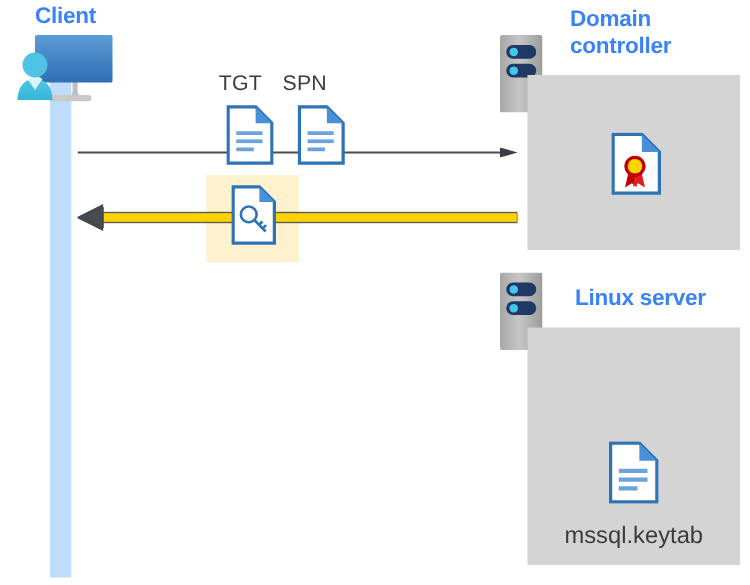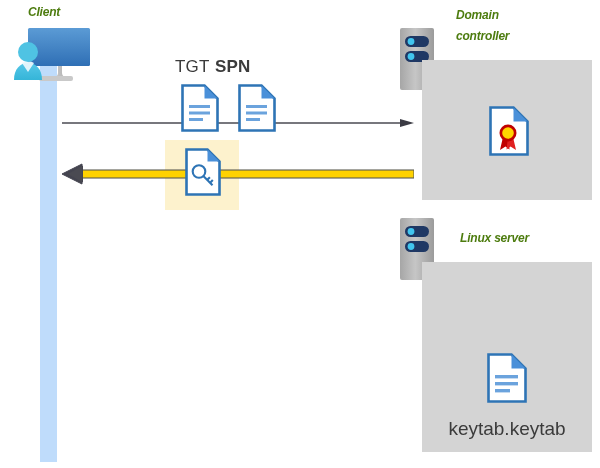--- a/index.html
+++ b/index.html
@@ -15,25 +15,24 @@
     width: 600px;
     height: 468px;
     background: #ffffff;
     overflow: hidden;
   }
   .abs { position: absolute; }
 
   
   .heading {
     font-weight: bold;
-    color: #4d7c0f;
-    font-size: 12px;
+    color: #3b82f6;
+    font-size: 18px;
     line-height: 21px;
     letter-spacing: -0.2px;
-    font-style: italic;
   }
 
   
   #client-lifeline {
     left: 40px; top: 62px;
     width: 17px; height: 400px;
     background: #bfdcfb;
   }
 
   
@@ -68,21 +67,21 @@
 
   
   .doc-label {
     font-size: 17px;
     color: #3b3b3b;
     text-align: left;
     letter-spacing: 0.2px;
   }
 
   #tgt-label { left: 175px; top: 57px; width: 44px; }
-  #spn-label { left: 215px; top: 57px; width: 48px; font-weight: bold; }
+  #spn-label { left: 226px; top: 57px; width: 48px; }
 
   #tgt-doc { left: 181px; top: 84px; }
   #spn-doc { left: 238px; top: 84px; }
 
   #key-doc  { left: 185px; top: 148px; }
   #cert-doc { left: 489px; top: 106px; }
   #sql-icon { left: 484px; top: 281px; }
   #keytab-doc { left: 487px; top: 353px; }
 
   #keytab-label {
@@ -254,15 +253,15 @@
   <div class="abs" id="keytab-doc">
     <svg width="40" height="50" viewBox="0 0 40 50" xmlns="http://www.w3.org/2000/svg">
       <path d="M1.5 1.5 h23 l14 14 v33 h-37 z" fill="#ffffff" stroke="#2e74b5" stroke-width="2.6"></path>
       <path d="M24.5 1.5 l14 14 h-14 z" fill="#4a90d9"></path>
       <rect x="8" y="22" width="23" height="3.4" fill="#6ba3dd"></rect>
       <rect x="8" y="29" width="23" height="3.4" fill="#6ba3dd"></rect>
       <rect x="8" y="36" width="15" height="3.4" fill="#6ba3dd"></rect>
     </svg>
   </div>
 
-  <div class="abs" id="keytab-label">keytab.keytab</div>
+  <div class="abs" id="keytab-label">mssql.keytab</div>
 
 </div>
 
 </body></html>

